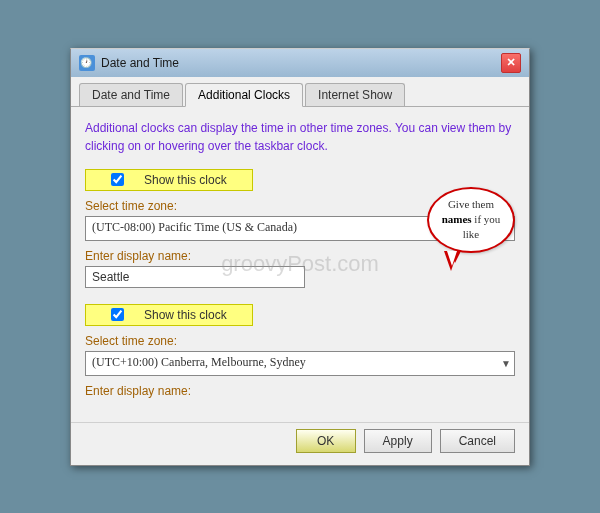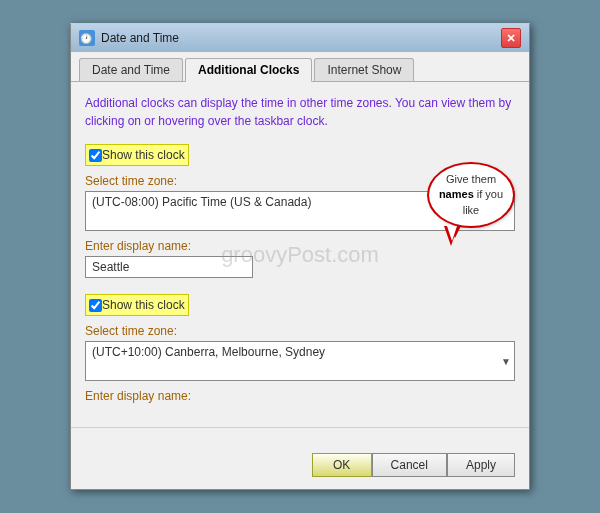--- a/index.html
+++ b/index.html
@@ -79,42 +79,41 @@
       color: #333;
       margin-right: 2px;
       border-radius: 3px 3px 0 0;
     }
     .tab.active {
       background: #f0f0f0;
       border-bottom: 1px solid #f0f0f0;
       margin-bottom: -1px;
       color: #000;
       z-index: 1;
-      font-weight: bold;
     }
     .content {
       padding: 12px 14px;
       background: #f0f0f0;
     }
     .description {
       font-size: 12px;
       color: #6d28d9;
       line-height: 1.5;
       margin-bottom: 14px;
     }
     .clock-section {
       margin-bottom: 12px;
     }
     .show-clock-label {
       display: flex;
       align-items: center;
-      gap: 0;
+      gap: 20px;
       background: #ffff80;
       border: 1px solid #c8c800;
-      padding: 3px 3px;
+      padding: 3px 25px;
       display: inline-flex;
       margin-bottom: 8px;
     }
     .show-clock-label input[type=checkbox] {
       cursor: pointer;
     }
     .show-clock-text {
       font-size: 12px;
       color: #333;
     }
@@ -122,40 +121,41 @@
       font-size: 12px;
       color: #a16207;
       margin-bottom: 3px;
     }
     .dropdown-wrapper {
       position: relative;
       margin-bottom: 8px;
     }
     .dropdown {
       width: 100%;
-      padding: 3px 22px 21px 6px;
+      padding: 3px 22px 6px 6px;
       border: 1px solid #888;
       background: white;
       font-size: 12px;
       color: #333;
       appearance: none;
       -webkit-appearance: none;
       cursor: pointer;
+      font-family: Liberation Serif, serif;
     }
     .dropdown-arrow {
       position: absolute;
       right: 4px;
       top: 50%;
       transform: translateY(-50%);
       pointer-events: none;
       font-size: 10px;
       color: #555;
     }
     .text-input {
-      width: 168px;
+      width: 220px;
       padding: 3px 6px;
       border: 1px solid #888;
       background: white;
       font-size: 12px;
       color: #333;
       margin-bottom: 4px;
     }
     .watermark {
       position: absolute;
       top: 50%;
@@ -195,21 +195,22 @@
       border-left: 6px solid transparent;
       border-right: 6px solid transparent;
       border-top: 12px solid #c00;
     }
     .callout strong {
       color: #000;
     }
     .footer {
       display: flex;
       justify-content: flex-end;
-      padding: 25px 14px 12px 14px;
+      gap: 8px;
+      padding: 6px 14px 12px 14px;
       border-top: 1px solid #d0d0d0;
       background: #f0f0f0;
       align-items: flex-end;
     }
     .btn {
       padding: 4px 18px;
       font-size: 12px;
       border: 1px solid #888;
       cursor: pointer;
       background: linear-gradient(to bottom, #f8f8f8, #e0e0e0);
@@ -237,21 +238,21 @@
 
   <div class="tabs-bar">
     <div class="tab">Date and Time</div>
     <div class="tab active">Additional Clocks</div>
     <div class="tab">Internet Show</div>
   </div>
 
   <div class="content-wrapper">
     <div class="watermark">groovyPost.com</div>
 
-    <div class="callout" style="position:absolute; right:14px; top:80px; width:88px; z-index:20;">
+    <div class="callout" style="position:absolute; right:14px; top:80px; width:88px; z-index:20;font-family:Liberation Serif, serif;">
       <span>Give them </span><strong>names</strong><span> if you like</span>
       <div style="position:absolute; bottom:-20px; left:15px; width:0; height:0; border-left:7px solid transparent; border-right:7px solid transparent; border-top:20px solid #c00;"></div>
       <div style="position:absolute; bottom:-15px; left:18px; width:0; height:0; border-left:5px solid transparent; border-right:5px solid transparent; border-top:15px solid white;"></div>
     </div>
 
     <div class="content">
       <p class="description">Additional clocks can display the time in other time zones. You can view them by clicking on or hovering over the taskbar clock.</p>
 
       <div class="clock-section">
         <label class="show-clock-label">
@@ -289,16 +290,16 @@
         </div>
         <div>
           <div class="field-label">Enter display name:</div>
         </div>
       </div>
     </div>
   </div>
 
   <div class="footer">
     <button class="btn btn-ok">OK</button>
+    <button class="btn">Apply</button>
     <button class="btn">Cancel</button>
-    <button class="btn">Apply</button>
   </div>
 </div>
 
 </body></html>

